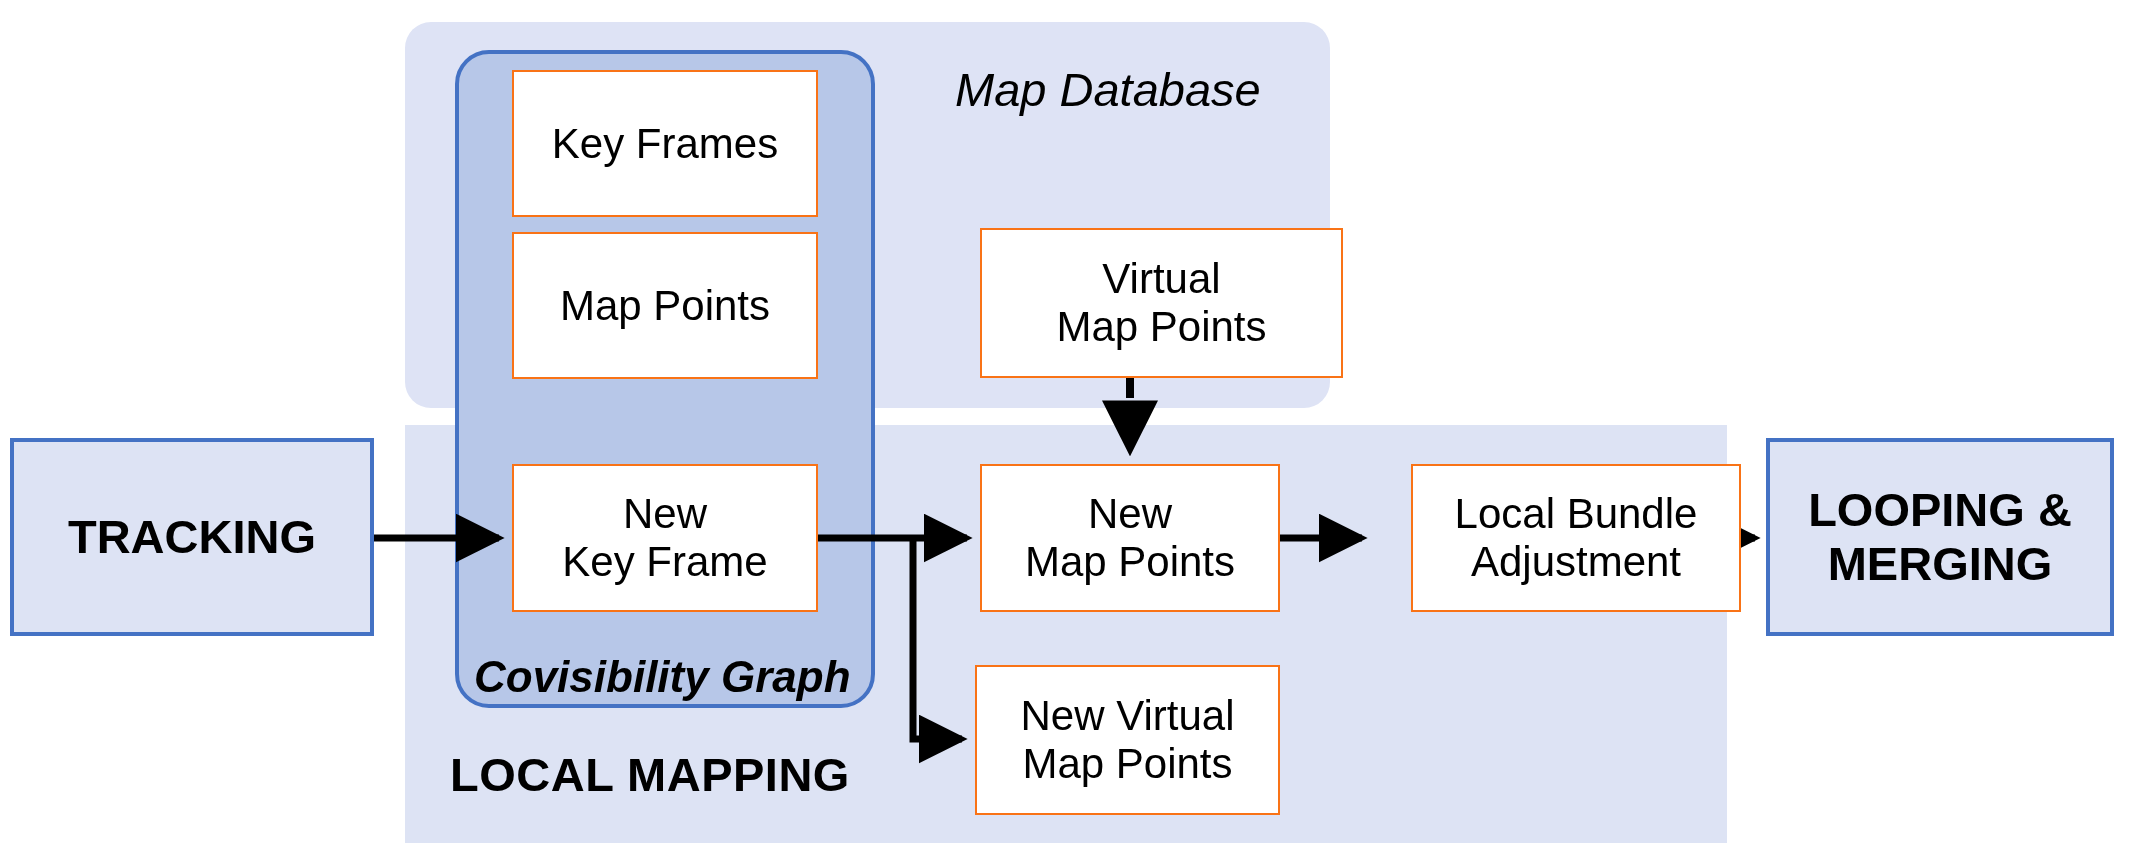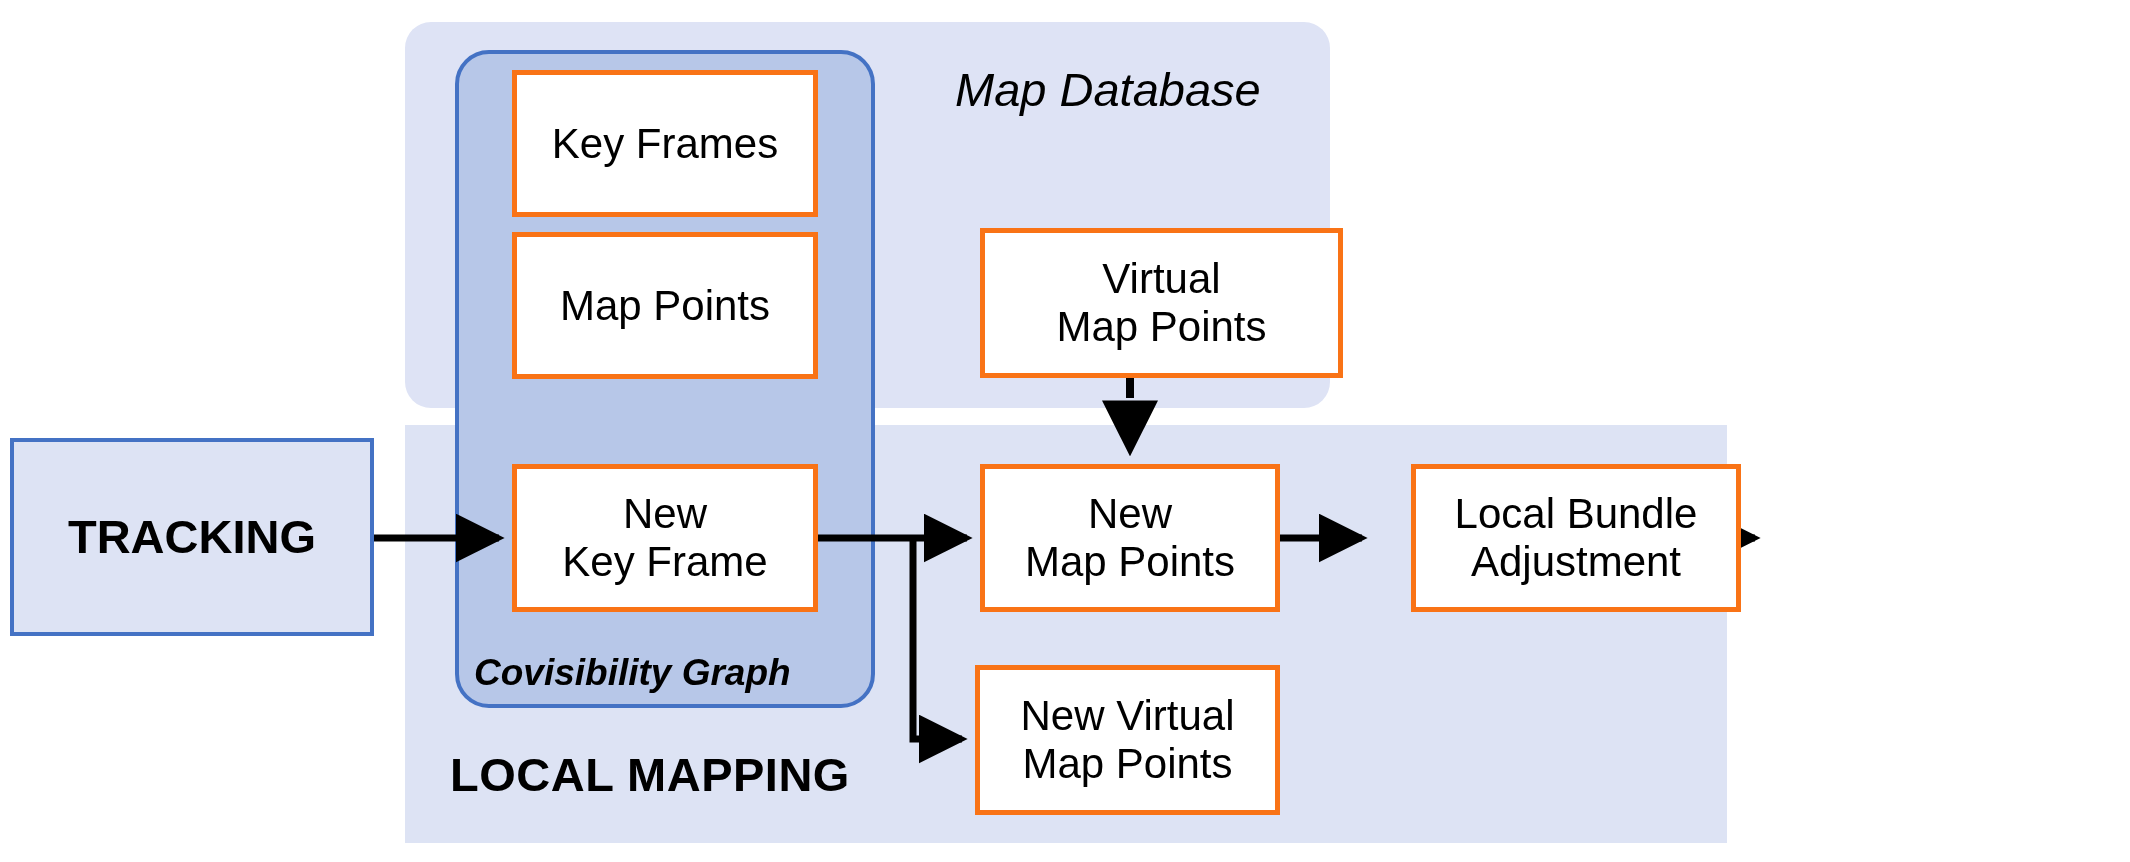--- a/index.html
+++ b/index.html
@@ -58,38 +58,38 @@
   #map-database-label {
     left: 955px;
     top: 62px;
     font-size: 47px;
     font-style: italic;
     font-weight: 400;
   }
   #covisibility-graph-label {
     left: 474px;
     top: 652px;
-    font-size: 37px;
+    font-size: 44px;
     font-style: italic;
     font-weight: 700;
   }
   #local-mapping-label {
     left: 450px;
     top: 747px;
     font-size: 47px;
     font-weight: 700;
     letter-spacing: 0.5px;
   }
 
   
   .box {
     position: absolute;
     box-sizing: border-box;
     background: #ffffff;
-    border: 5px solid #f97316;
+    border: 2px solid #f97316;
     display: flex;
     align-items: center;
     justify-content: center;
     text-align: center;
     color: #000000;
     font-size: 42px;
     line-height: 1.14;
     white-space: pre-line;
   }
 
@@ -194,14 +194,16 @@
 Map Points</div>
 
   <div class="box" id="box-local-ba">Local Bundle
 Adjustment</div>
 
   <div class="box" id="box-new-virtual-mp">New Virtual
 Map Points</div>
 
   <div class="module-box" id="box-tracking">TRACKING</div>
 
+  <div class="module-box" id="box-looping-merging">LOOPING &amp;
+MERGING</div>
 
 </div>
 
 </body></html>

